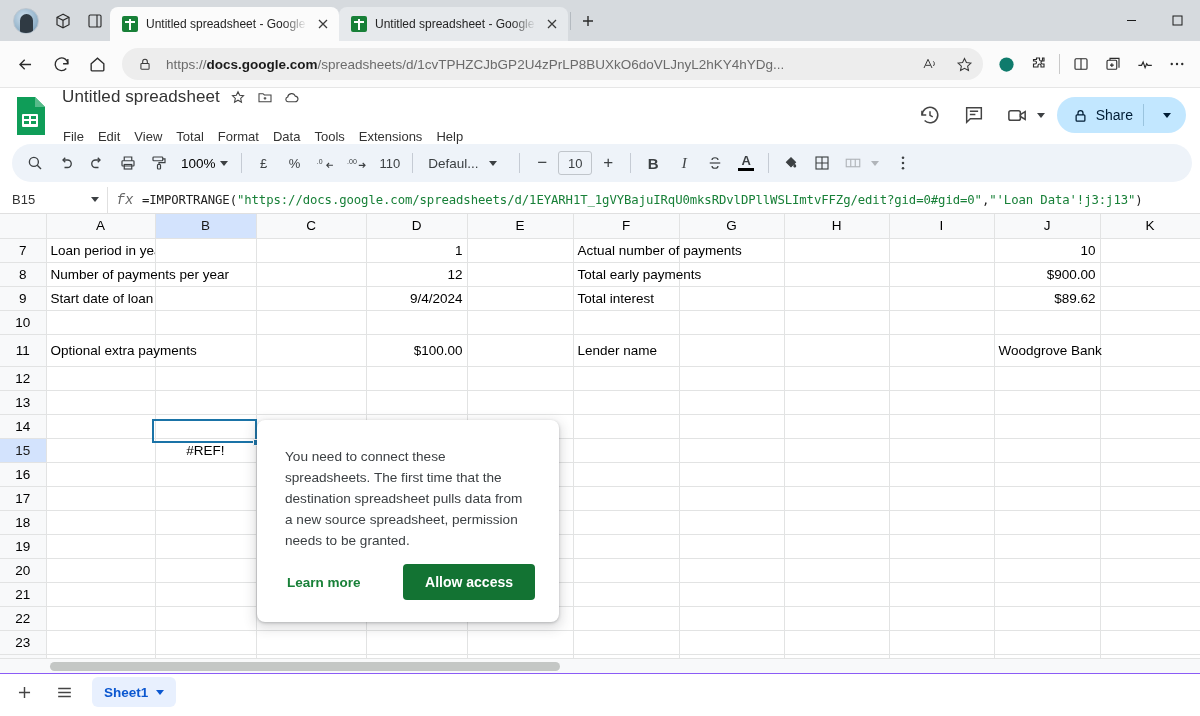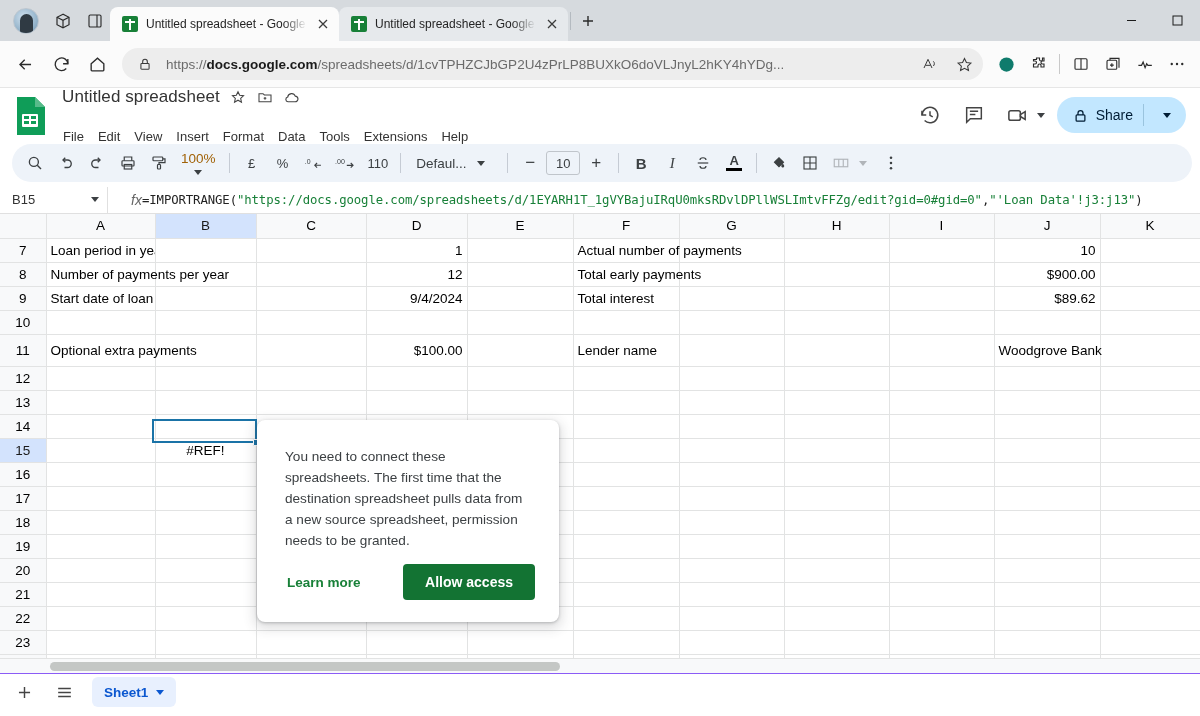--- a/index.html
+++ b/index.html
@@ -125,42 +125,42 @@
     height: 38px; margin: 2px 8px 4px 12px; background: #eef3f9;
     border-radius: 19px; display: flex; align-items: center;
     padding: 0 8px; gap: 1px;
   }
   .tb-btn {
     height: 30px; min-width: 30px; border-radius: 4px;
     display: flex; align-items: center; justify-content: center;
     color: #3c4043; font-size: 13px; padding: 0 5px;
   }
   .tb-div { width: 1px; height: 20px; background: #c5cbd4; margin: 0 6px; }
-  .zoom-sel { display: flex; align-items: center; gap: 4px; padding: 0 6px; font-size: 13.5px; color: #a16207; flex-direction: column; }
+  .zoom-sel { display: flex; align-items: center; gap: 4px; padding: 0 6px; font-size: 13.5px; color: #000000; }
   .font-sel { display: flex; align-items: center; gap: 10px; padding: 0 4px 0 8px; font-size: 13.5px; color: #3c4043; width: 92px; }
   .fontsize-box {
     width: 34px; height: 24px; border: 1px solid #c0c5cb; border-radius: 3px;
     display: flex; align-items: center; justify-content: center;
     font-size: 13px; color: #3c4043; background: #eef3f9;
   }
   .caret { width: 0; height: 0; border-left: 4.5px solid transparent;
     border-right: 4.5px solid transparent; border-top: 5px solid #3c4043; }
 
   .formulabar {
     height: 28px; display: flex; align-items: center;
     border-bottom: 1px solid #e0e0e0; background: #fff;
   }
   .namebox {
     width: 108px; height: 26px; display: flex; align-items: center;
     padding: 0 8px 0 12px; font-size: 13px; color: #333; gap: 6px;
     border-right: 1px solid #e0e0e0;
   }
   .namebox-val { flex: 1; }
-  .fx { width: 34px; text-align: right; font-size: 14px; color: #666;
-    font-style: italic; font-family: Liberation Sans, sans-serif; }
+  .fx { width: 34px; text-align: center; font-size: 14px; color: #666;
+    font-style: italic; font-family: Liberation Mono, monospace; }
   .formula-text {
     flex: 1; font-family: "DejaVu Sans Mono", monospace; font-size: 12.3px;
     color: #222; white-space: nowrap; overflow: hidden; letter-spacing: -.1px;
   }
   .formula-text .str { color: #188038; }
 
   
   .grid-wrap { position: relative; height: 444px; overflow: hidden; background: #fff; }
   table.grid { border-collapse: collapse; table-layout: fixed; width: 1200px; }
   table.grid th, table.grid td {
@@ -403,21 +403,21 @@
       <span class="hdr-ico">
         <svg width="17" height="17" viewBox="0 0 24 24" fill="none" stroke="currentColor" stroke-width="1.6">
           <path d="M7 18h10a4 4 0 0 0 .3-8 5.5 5.5 0 0 0-10.6 1.3A3.4 3.4 0 0 0 7 18z"></path>
         </svg>
       </span>
     </div>
     <div class="menubar">
       <span class="menu-item">File</span>
       <span class="menu-item">Edit</span>
       <span class="menu-item">View</span>
-      <span class="menu-item">Insert</span>
+      <span class="menu-item">Total</span>
       <span class="menu-item">Format</span>
       <span class="menu-item">Data</span>
       <span class="menu-item">Tools</span>
       <span class="menu-item">Extensions</span>
       <span class="menu-item">Help</span>
     </div>
   </div>
 
   <div class="hdr-right">
     <div class="hdr-rico">

